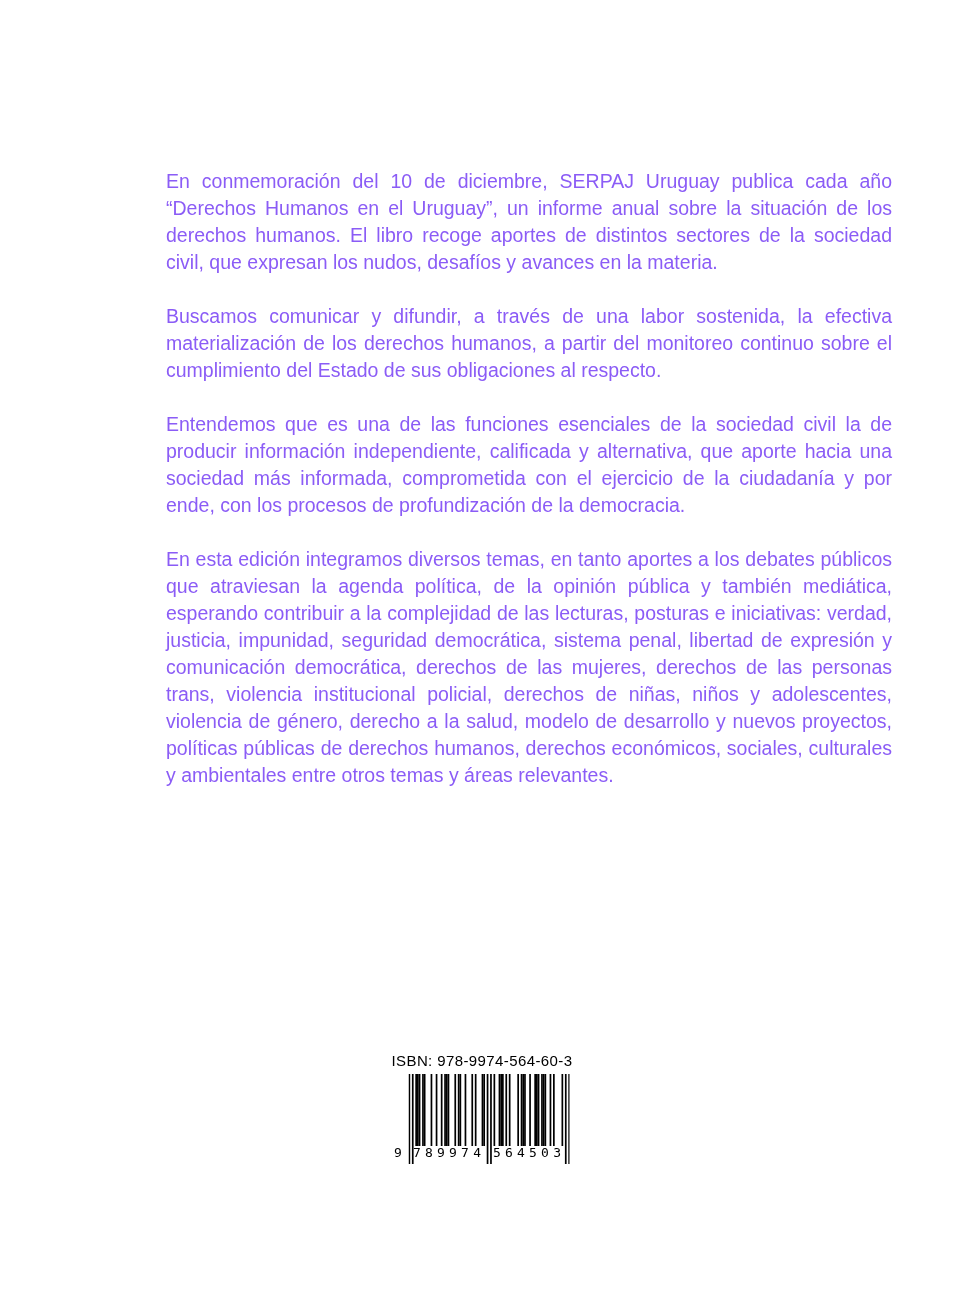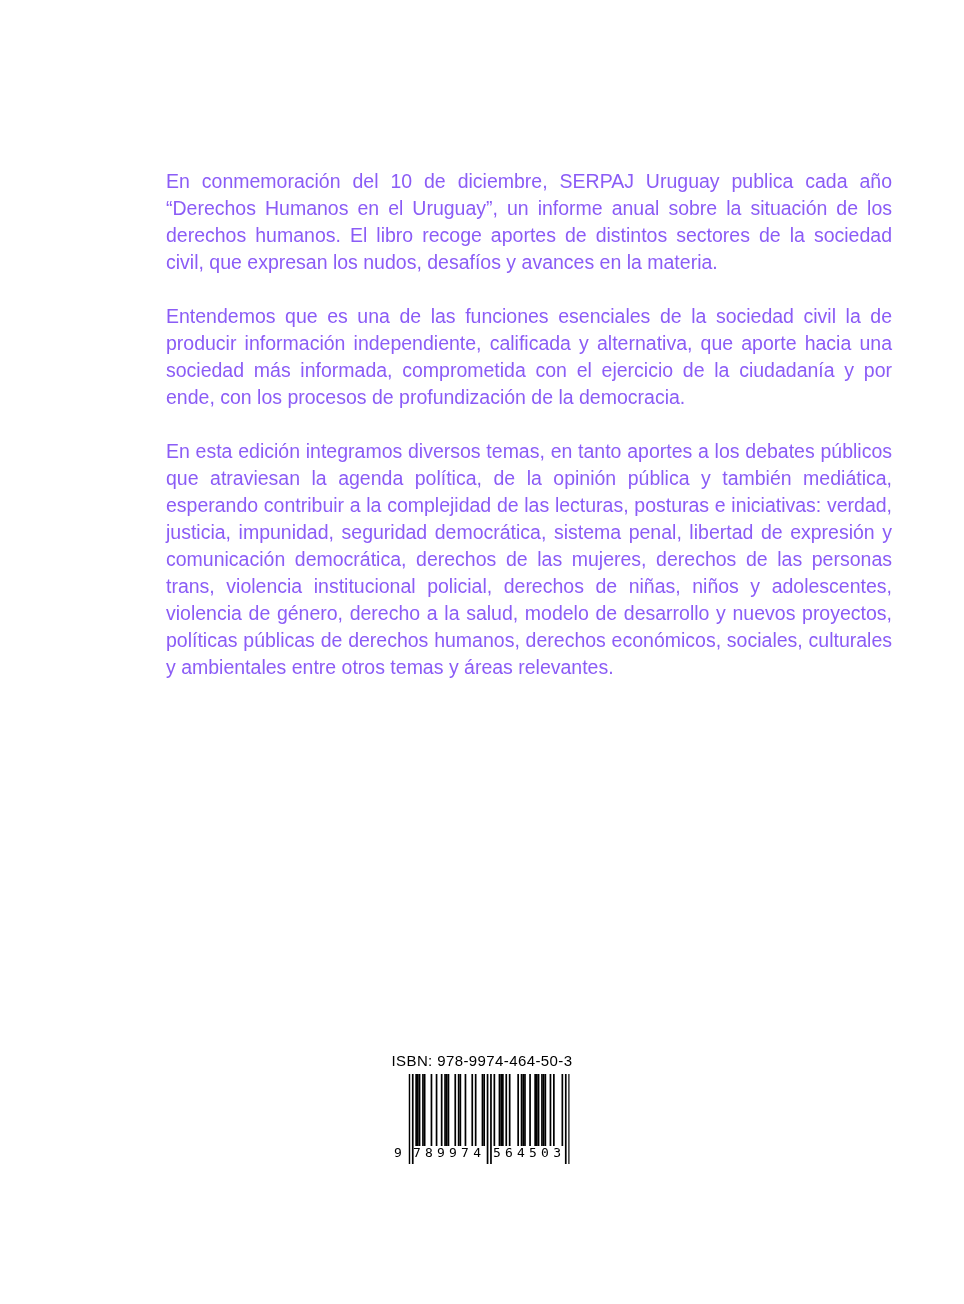--- a/index.html
+++ b/index.html
@@ -67,26 +67,27 @@
   .d-left  { left: 19px; width: 72px; text-align: left; letter-spacing: 4.2px; }
   .d-right { left: 99px; width: 72px; text-align: left; letter-spacing: 4.2px; }
 </style>
 </head>
 <body>
 
 <div class="page">
 
   <div class="text-block">
     <p>En conmemoración del 10 de diciembre, SERPAJ Uruguay publica cada año “Derechos Humanos en el Uruguay”, un informe anual sobre la situación de los derechos humanos. El libro recoge aportes de distintos sectores de la sociedad civil, que expresan los nudos, desafíos y avances en la materia.</p>
+    <p>Buscamos comunicar y difundir, a través de una labor sostenida, la efectiva materialización de los derechos humanos, a partir del monitoreo continuo sobre el cumplimiento del Estado de sus obligaciones al respecto.</p>
     <p>Entendemos que es una de las funciones esenciales de la sociedad civil la de producir información independiente, calificada y alternativa, que aporte hacia una sociedad más informada, comprometida con el ejercicio de la ciudadanía y por ende, con los procesos de profundización de la democracia.</p>
     <p>En esta edición integramos diversos temas, en tanto aportes a los debates públicos que atraviesan la agenda política, de la opinión pública y también mediática, esperando contribuir a la complejidad de las lecturas, posturas e iniciativas: verdad, justicia, impunidad, seguridad democrática, sistema penal, libertad de expresión y comunicación democrática, derechos de las mujeres, derechos de las personas trans, violencia institucional policial, derechos de niñas, niños y adolescentes, violencia de género, derecho a la salud, modelo de desarrollo y nuevos proyectos, políticas públicas de derechos humanos, derechos económicos, sociales, culturales y ambientales entre otros temas y áreas relevantes.</p>
   </div>
 
   <div class="isbn-block">
-    <div class="isbn-label">ISBN: 978-9974-464-50-3</div>
+    <div class="isbn-label">ISBN: 978-9974-564-60-3</div>
     <div class="barcode">
       <svg id="barcode-svg" width="161.5" height="90">
           <rect x="0.00" y="0" width="1.7" height="90"></rect>
           <rect x="3.40" y="0" width="1.7" height="90"></rect>
           <rect x="6.80" y="0" width="1.7" height="72"></rect>
           <rect x="8.50" y="0" width="1.7" height="72"></rect>
           <rect x="10.20" y="0" width="1.7" height="72"></rect>
           <rect x="13.60" y="0" width="1.7" height="72"></rect>
           <rect x="15.30" y="0" width="1.7" height="72"></rect>
           <rect x="22.10" y="0" width="1.7" height="72"></rect>

